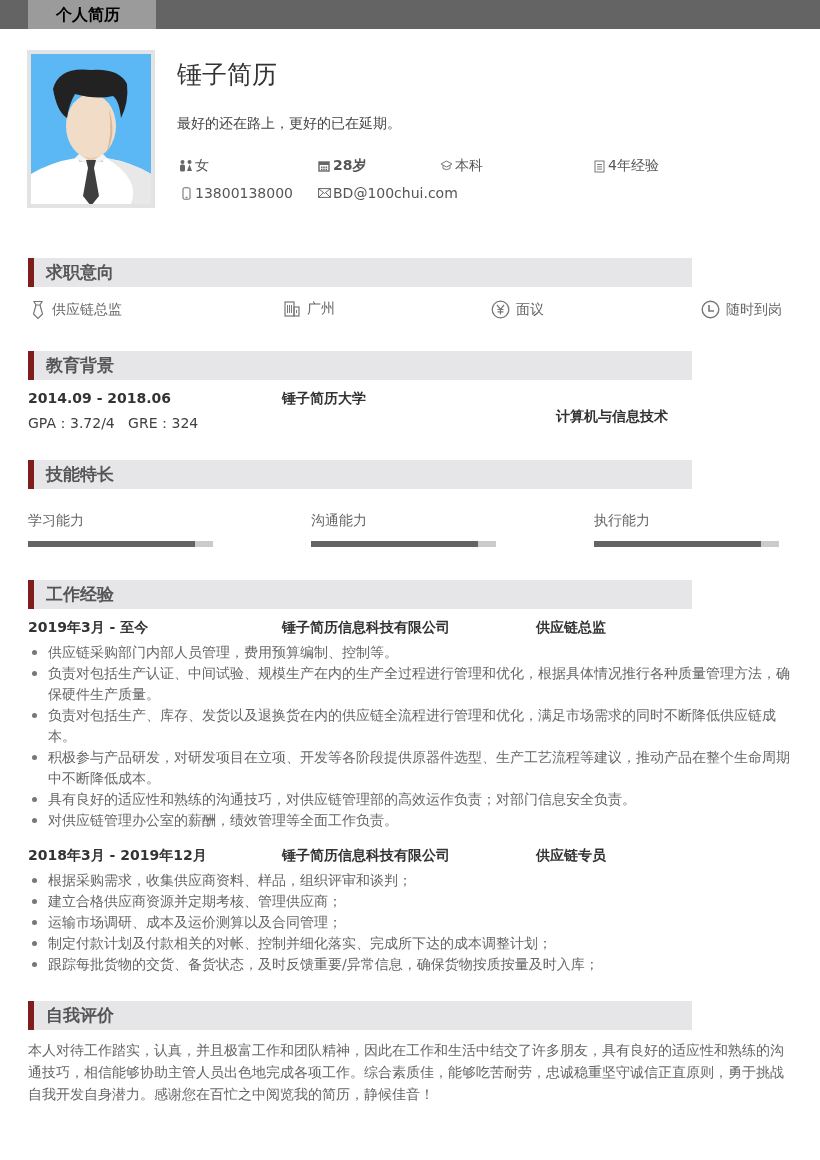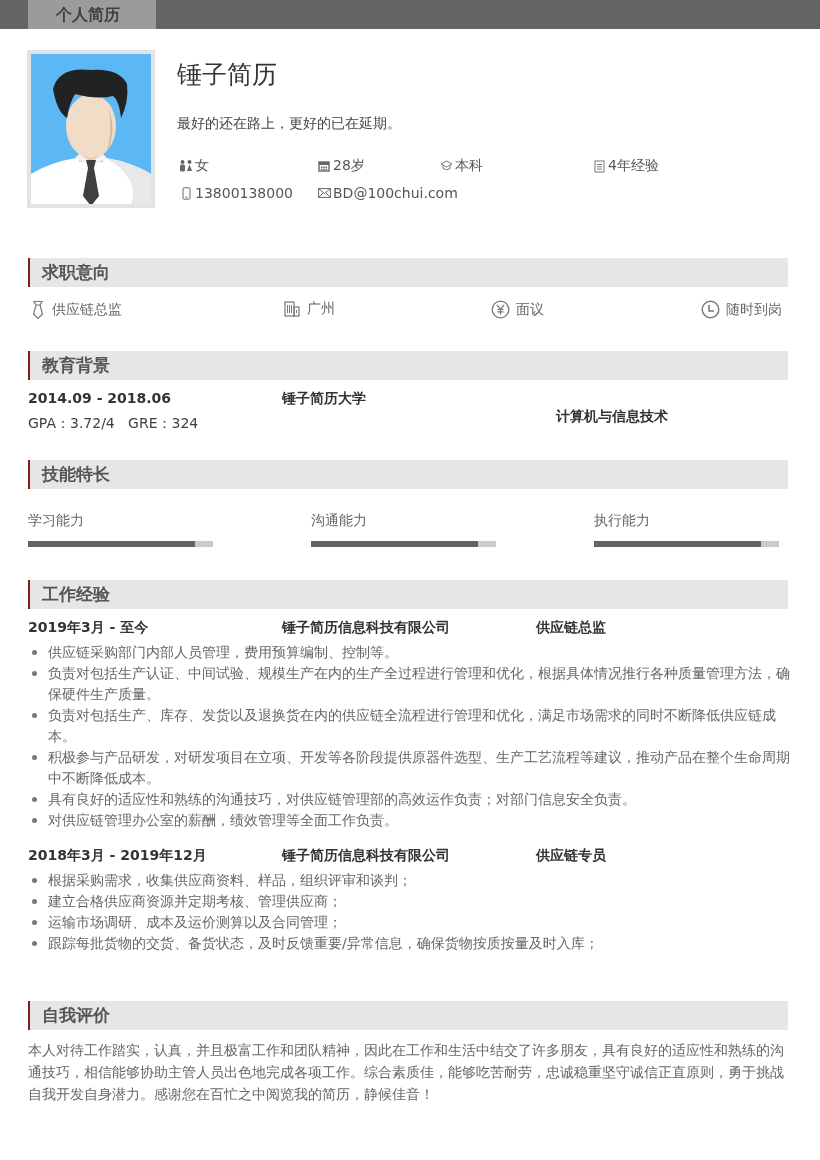--- a/index.html
+++ b/index.html
@@ -1,31 +1,31 @@
 <!DOCTYPE html>
 <html><head>
 <meta charset="utf-8">
 <style>
   * { box-sizing: border-box; margin: 0; padding: 0; }
   html, body { width: 820px; height: 1160px; background: #ffffff; }
   body { font-family: "DejaVu Sans", "Liberation Sans", sans-serif; color: #555; position: relative; overflow: hidden; }
 
   .topbar { position: absolute; left: 0; top: 0; width: 820px; height: 29px; background: #646464; }
-  .topbar-tab { position: absolute; left: 28px; top: 0; width: 128px; height: 29px; background: #9b9b9b; color: #404040; font-size: 16px; font-weight: bold; line-height: 29px; padding-left: 28px; }
+  .topbar-tab { position: absolute; left: 28px; top: 0; width: 128px; height: 29px; background: #9b9b9b; color: #000000; font-size: 16px; font-weight: bold; line-height: 29px; padding-left: 28px; }
 
   .photo { position: absolute; left: 27px; top: 50px; width: 128px; height: 158px; background: #e3e3e3; padding: 4px; }
   .photo-inner { width: 120px; height: 150px; background: #5bb8f5; position: relative; overflow: hidden; }
 
   .name { position: absolute; left: 177px; top: 58px; font-size: 25px; color: #333; font-weight: normal; }
   .motto { position: absolute; left: 177px; top: 115px; font-size: 14px; color: #444; }
   .info-row { position: absolute; left: 179px; height: 20px; width: 600px; font-size: 14px; color: #555; }
   .info-item { position: absolute; top: 0; display: flex; align-items: center; white-space: nowrap; }
   .info-item .ico { width: 14px; height: 14px; margin-right: 2px; display: inline-flex; align-items: center; justify-content: center; }
 
-  .section-head { position: absolute; left: 28px; width: 760px; height: 29px; background: #e6e5e8; border-left: 2px solid #7f1d1d; }
+  .section-head { position: absolute; left: 28px; width: 664px; height: 29px; background: #e6e5e8; border-left: 6px solid #7f1d1d; }
   .section-head span { position: absolute; left: 12px; top: 3px; font-size: 17px; font-weight: bold; color: #555; }
 
   .intent-item { position: absolute; top: 300px; display: flex; align-items: center; font-size: 14px; color: #666; white-space: nowrap; }
   .intent-item svg { margin-right: 6px; }
 
   .bold-row { position: absolute; font-size: 14px; font-weight: bold; color: #333; white-space: nowrap; }
   .gpa { position: absolute; left: 28px; top: 415px; font-size: 14px; color: #404040; }
 
   .skill-label { position: absolute; top: 512px; font-size: 14px; color: #666; }
   .skill-track { position: absolute; top: 541px; height: 6px; width: 185px; background: #cbcbcb; }
@@ -68,21 +68,21 @@
     <span class="ico">
       <svg width="14" height="14" viewBox="0 0 14 14">
           <circle cx="3.5" cy="3" r="2" fill="#666"></circle>
           <rect x="1" y="5.5" width="5" height="7" rx="1.5" fill="#666"></rect>
           <circle cx="10.5" cy="3" r="2" fill="#666"></circle>
           <path d="M8 12 L10.5 5.5 L13 12 Z" fill="#666"></path>
         </svg>
     </span>
     <span>女</span>
   </div>
-  <div class="info-item" style="left:138px;">
+  <div class="info-item" style="left:138px;font-weight:bold;">
     <span class="ico">
       <svg width="12" height="12" viewBox="0 0 12 12">
           <rect x="1" y="2" width="10" height="9" fill="none" stroke="#666" stroke-width="1.4"></rect>
           <rect x="1" y="2" width="10" height="3" fill="#666"></rect>
           <rect x="3" y="6.5" width="1.5" height="1.5" fill="#666"></rect>
           <rect x="5.3" y="6.5" width="1.5" height="1.5" fill="#666"></rect>
           <rect x="7.6" y="6.5" width="1.5" height="1.5" fill="#666"></rect>
           <rect x="3" y="8.6" width="1.5" height="1.5" fill="#666"></rect>
           <rect x="5.3" y="8.6" width="1.5" height="1.5" fill="#666"></rect>
           <rect x="7.6" y="8.6" width="1.5" height="1.5" fill="#666"></rect>
@@ -210,19 +210,20 @@
   <li>对供应链管理办公室的薪酬，绩效管理等全面工作负责。</li>
 </ul>
 
 <div class="bold-row" style="left:28px; top:847px;">2018年3月 - 2019年12月</div>
 <div class="bold-row" style="left:282px; top:847px;">锤子简历信息科技有限公司</div>
 <div class="bold-row" style="left:536px; top:847px;">供应链专员</div>
 <ul class="bullets" style="top:870px;">
   <li>根据采购需求，收集供应商资料、样品，组织评审和谈判；</li>
   <li>建立合格供应商资源并定期考核、管理供应商；</li>
   <li>运输市场调研、成本及运价测算以及合同管理；</li>
+  <li>制定付款计划及付款相关的对帐、控制并细化落实、完成所下达的成本调整计划；</li>
   <li>跟踪每批货物的交货、备货状态，及时反馈重要/异常信息，确保货物按质按量及时入库；</li>
 </ul>
 
 <div class="section-head" style="top:1001px;">
   <span>自我评价</span>
 </div>
 <div class="summary">本人对待工作踏实，认真，并且极富工作和团队精神，因此在工作和生活中结交了许多朋友，具有良好的适应性和熟练的沟通技巧，相信能够协助主管人员出色地完成各项工作。综合素质佳，能够吃苦耐劳，忠诚稳重坚守诚信正直原则，勇于挑战自我开发自身潜力。感谢您在百忙之中阅览我的简历，静候佳音！</div>
 
 </body></html>

